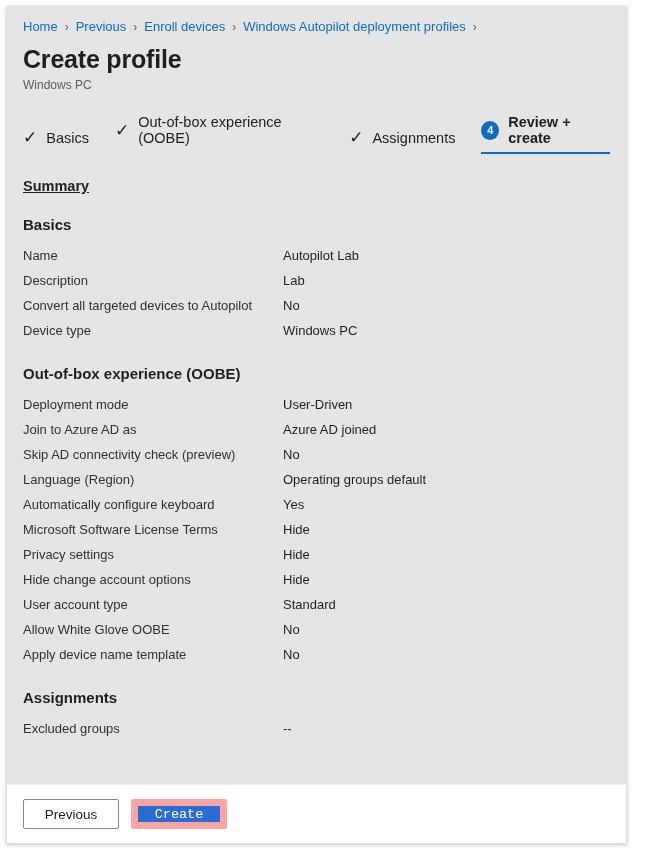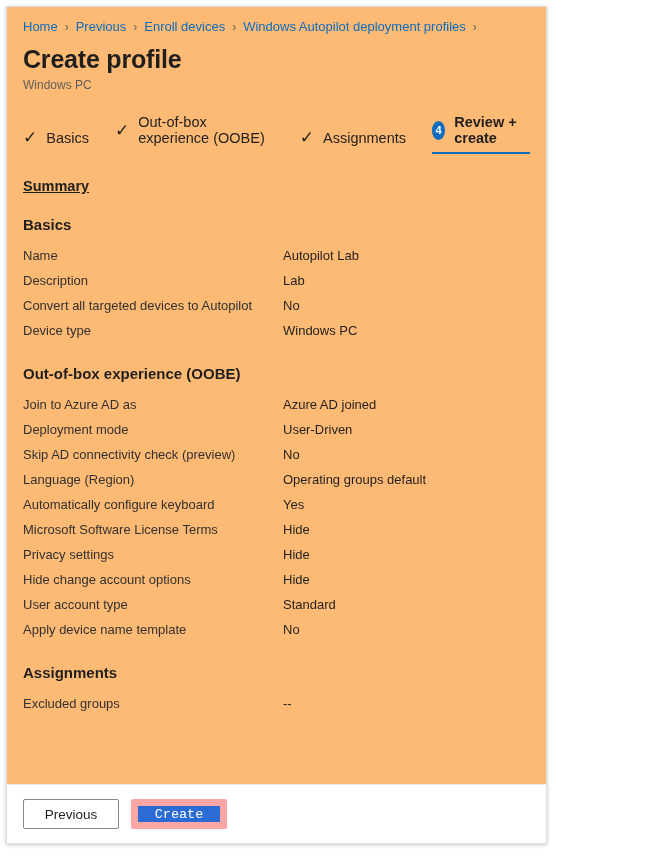--- a/index.html
+++ b/index.html
@@ -11,23 +11,23 @@
     width: 672px;
     height: 855px;
     font-family: "Liberation Sans", sans-serif;
     color: #201f1e;
     overflow: hidden;
   }
   .window {
     position: absolute;
     left: 6px;
     top: 6px;
-    width: 541px;
+    width: 621px;
     height: 838px;
-    background: #fdba74;
+    background: #e5e5e5;
     border: 1px solid #e1dfdd;
     box-shadow: 0 1px 4px rgba(0,0,0,0.22);
     box-sizing: border-box;
     display: flex;
     flex-direction: column;
   }
   
   .breadcrumb {
     display: flex;
     align-items: center;
@@ -247,28 +247,28 @@
           <td class="k">Device type</td>
           <td class="v">Windows PC</td>
         </tr>
       </tbody>
     </table>
 
     <div class="section-title">Out-of-box experience (OOBE)</div>
     <table class="kv">
       <tbody>
         <tr>
+          <td class="k">Deployment mode</td>
+          <td class="v">User-Driven</td>
+        </tr>
+        <tr>
           <td class="k">Join to Azure AD as</td>
           <td class="v">Azure AD joined</td>
         </tr>
         <tr>
-          <td class="k">Deployment mode</td>
-          <td class="v">User-Driven</td>
-        </tr>
-        <tr>
           <td class="k">Skip AD connectivity check (preview)</td>
           <td class="v">No</td>
         </tr>
         <tr>
           <td class="k">Language (Region)</td>
           <td class="v">Operating groups default</td>
         </tr>
         <tr>
           <td class="k">Automatically configure keyboard</td>
           <td class="v">Yes</td>
@@ -281,20 +281,24 @@
           <td class="k">Privacy settings</td>
           <td class="v">Hide</td>
         </tr>
         <tr>
           <td class="k">Hide change account options</td>
           <td class="v">Hide</td>
         </tr>
         <tr>
           <td class="k">User account type</td>
           <td class="v">Standard</td>
+        </tr>
+        <tr>
+          <td class="k">Allow White Glove OOBE</td>
+          <td class="v">No</td>
         </tr>
         <tr>
           <td class="k">Apply device name template</td>
           <td class="v">No</td>
         </tr>
       </tbody>
     </table>
 
     <div class="section-title">Assignments</div>
     <table class="kv">

